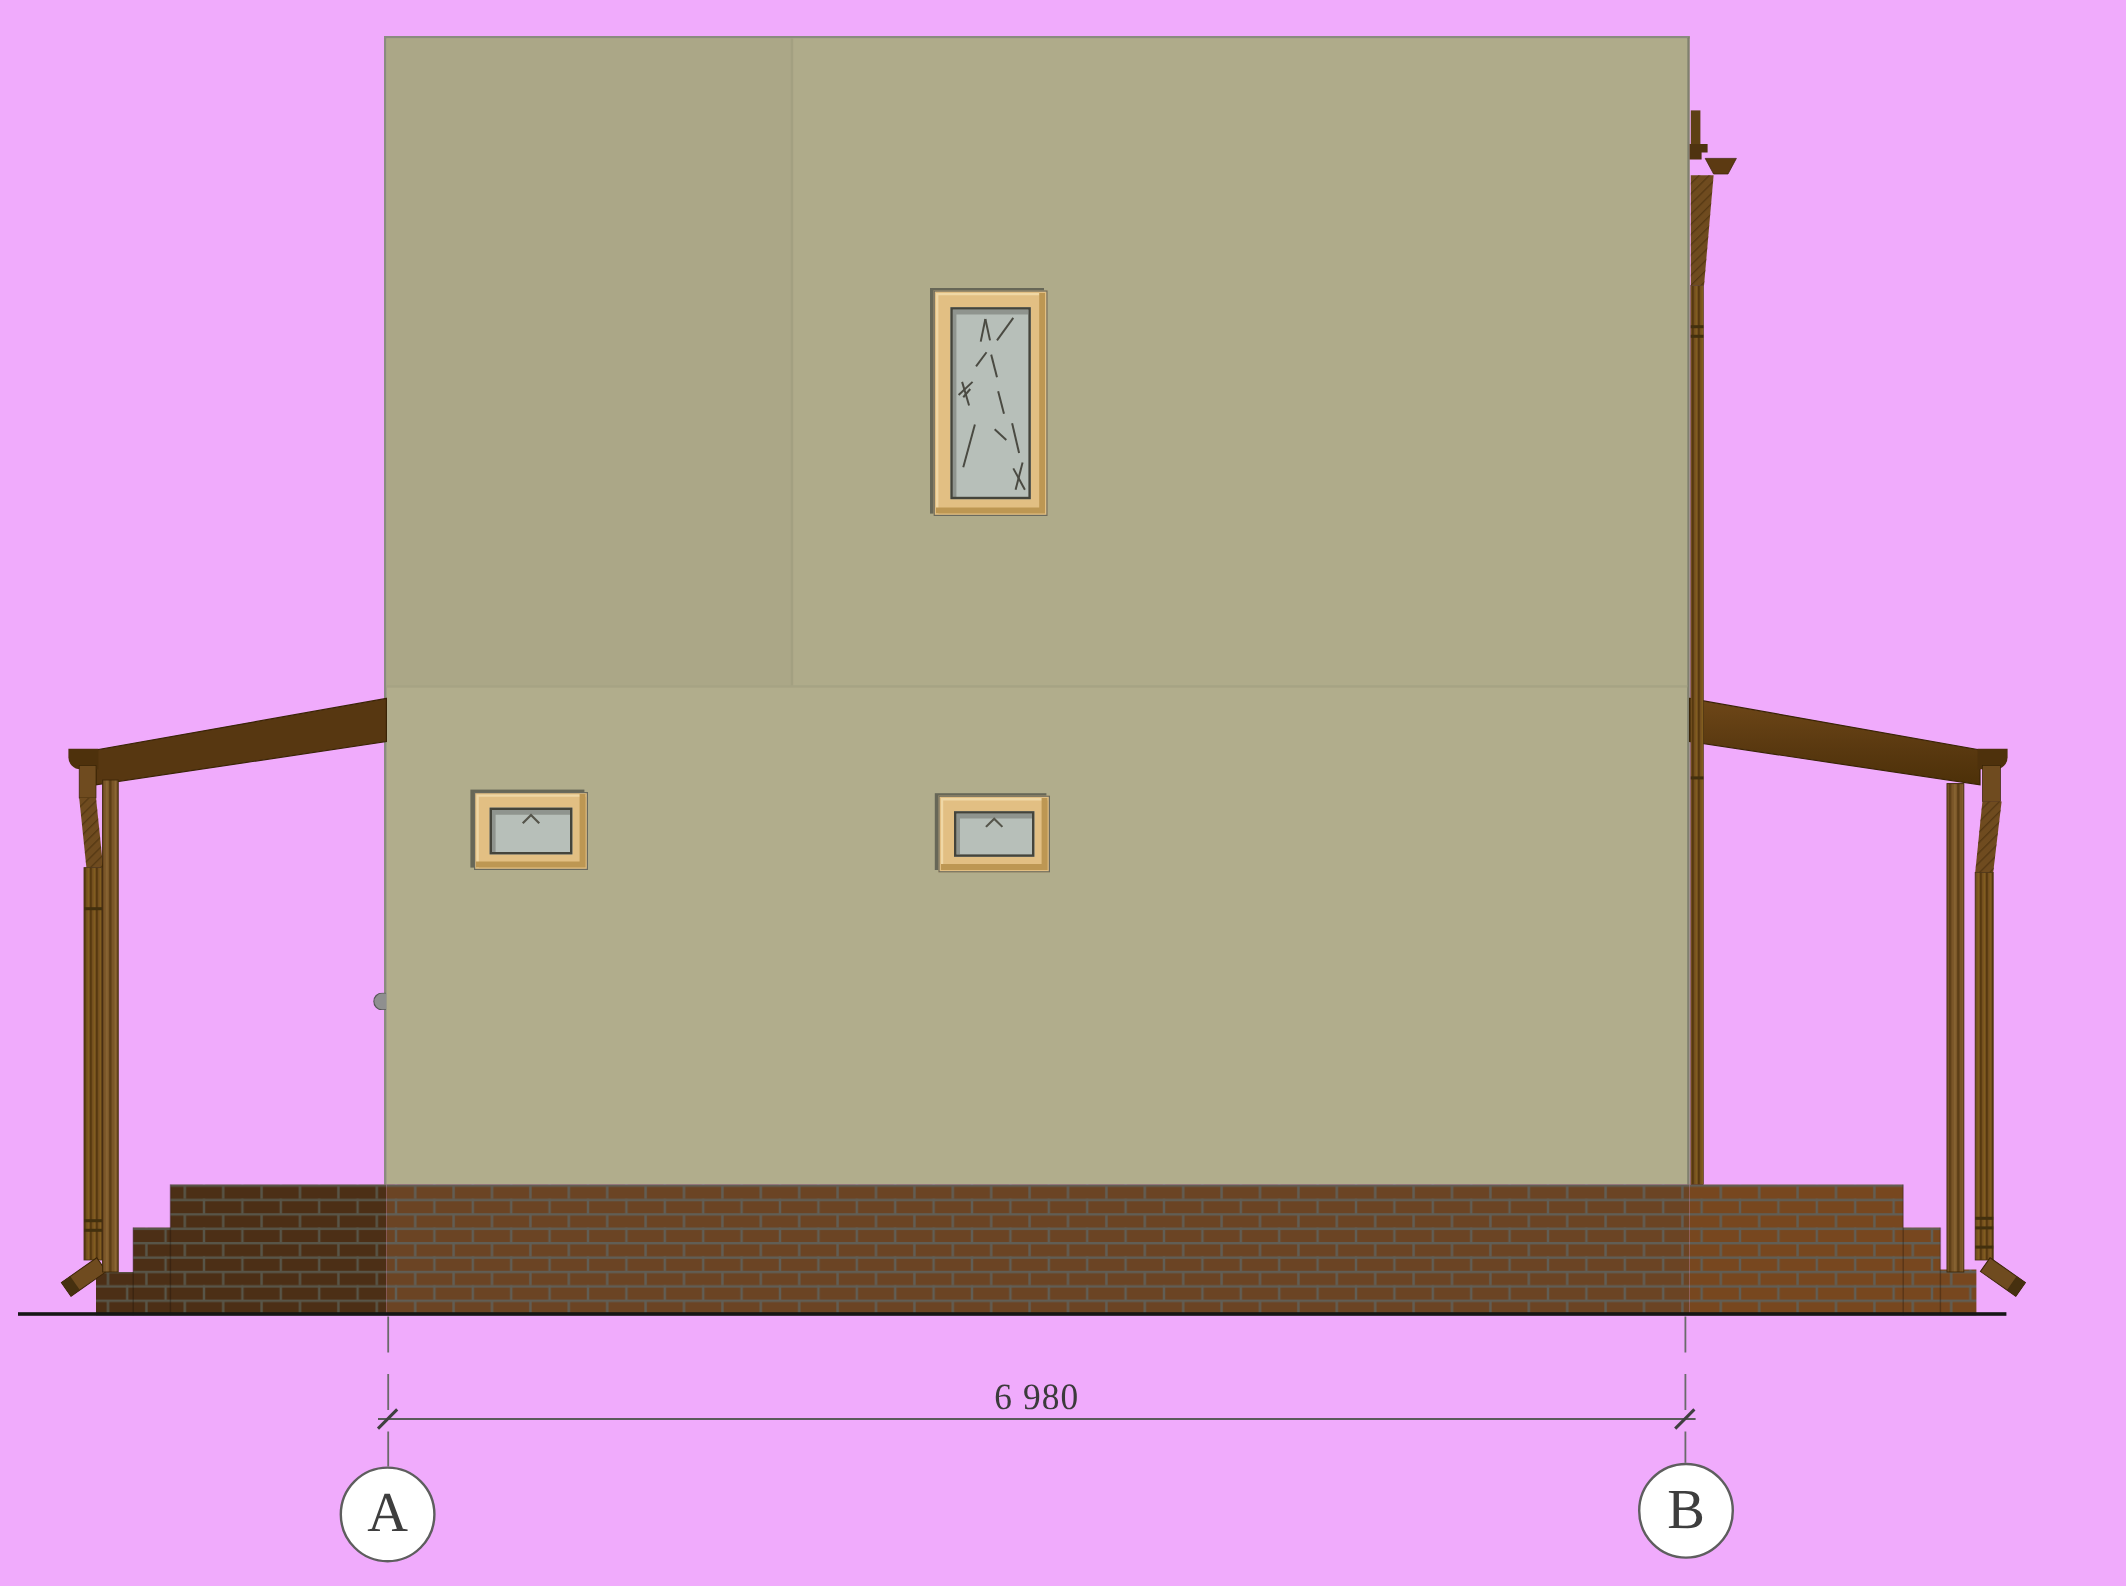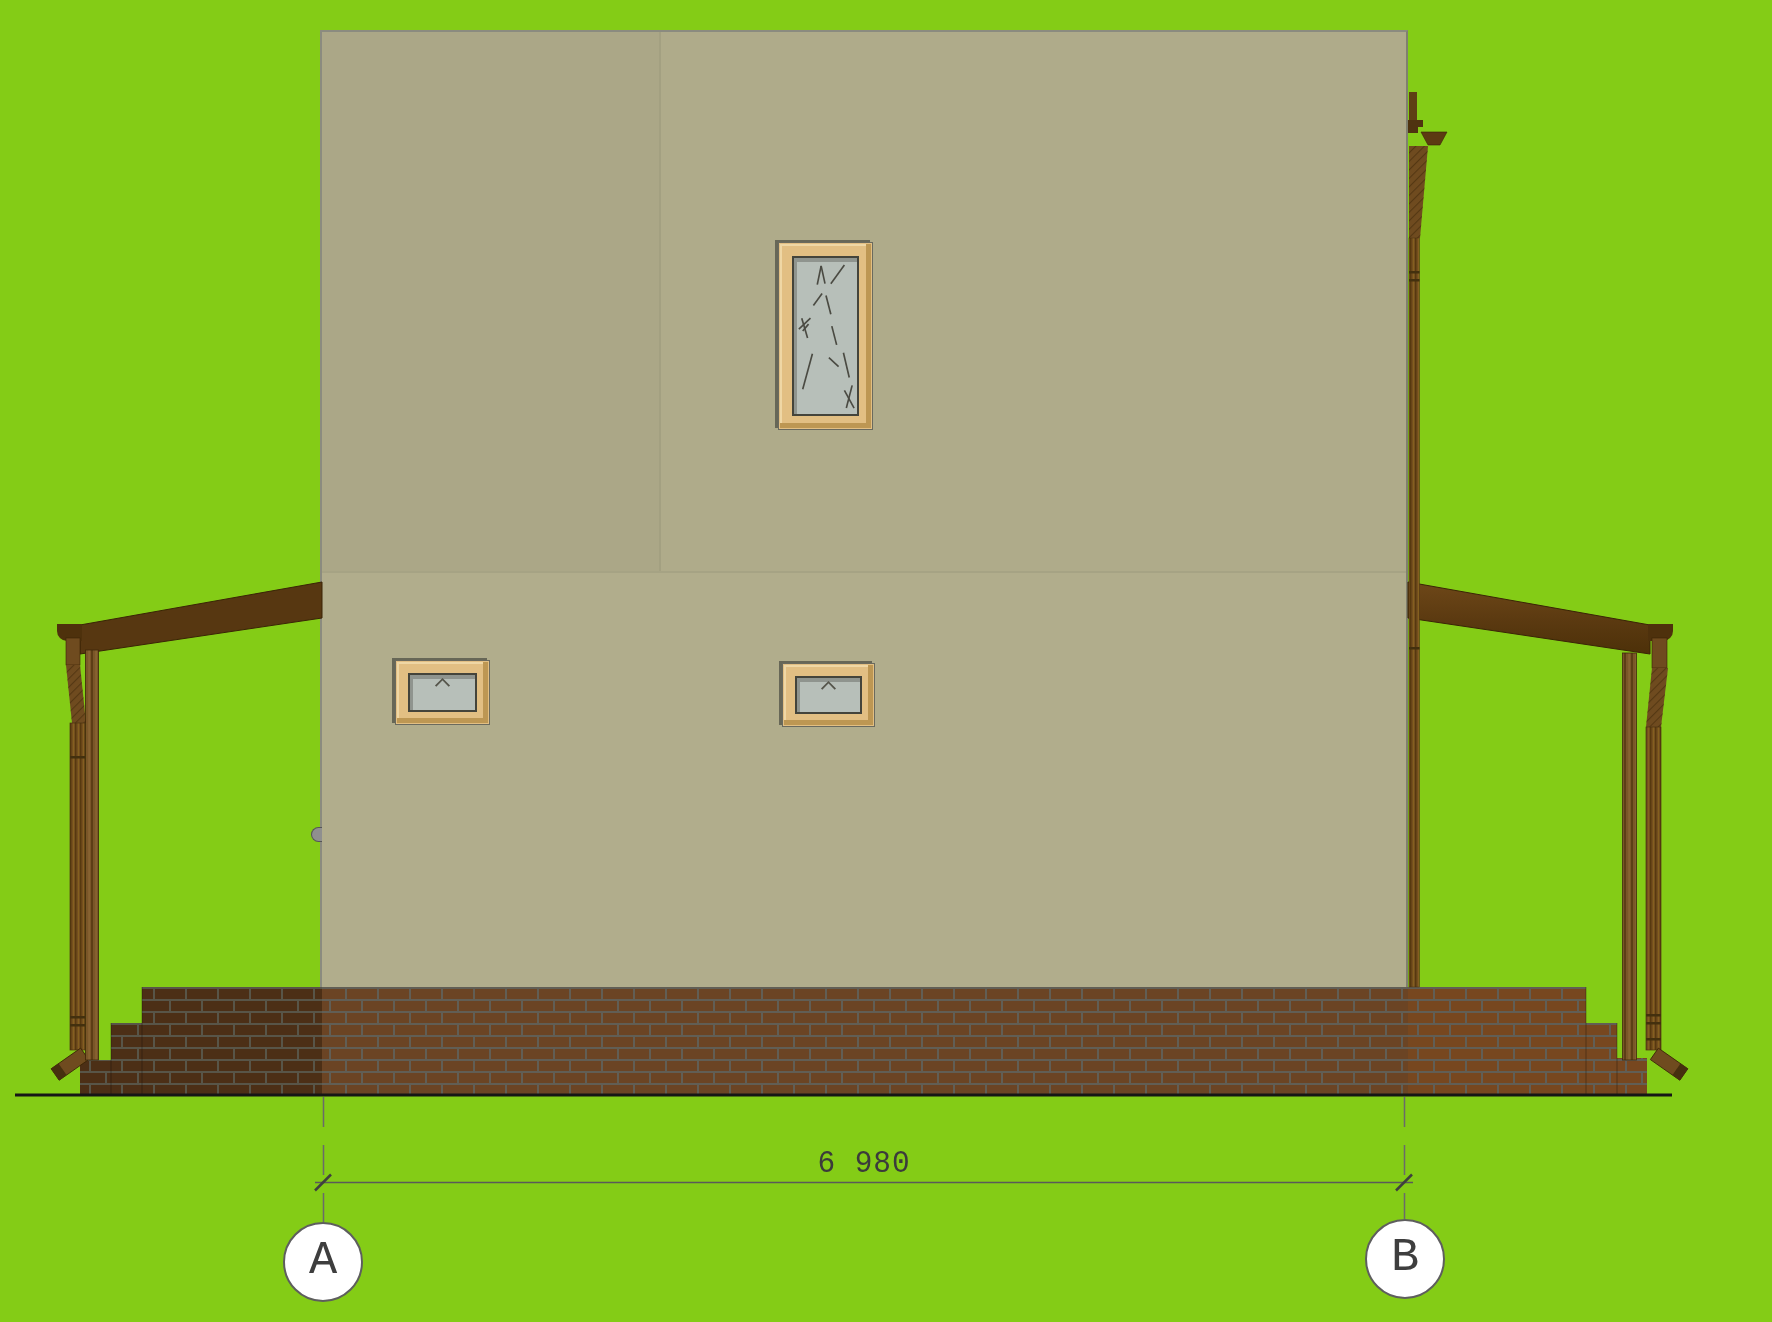--- a/index.html
+++ b/index.html
@@ -1,18 +1,18 @@
 <!DOCTYPE html>
 <html><head>
 <meta charset="utf-8">
 <style>
   html,body{margin:0;padding:0;background:#ffffff;}
   .canvas{
-    position:relative;width:1772px;height:1322px;background:#84cc16;overflow:hidden;
-    font-family:Liberation Mono, monospace;
+    position:relative;width:1772px;height:1322px;background:#f0abfc;overflow:hidden;
+    font-family:Liberation Serif, serif;
   }
   
   .wall{
     position:absolute;left:320px;top:30px;width:1088px;height:957px;
     background:#B1AD8C;border-top:2px solid #8B8B7F;border-left:2px solid #8B8B7F;border-right:2px solid #80806F;
     box-sizing:border-box;
   }
   .wall-panel-ul{position:absolute;left:0;top:0;width:338px;height:540px;background:#ABA787;}
   .wall-panel-ur{position:absolute;left:338px;top:0;width:746px;height:540px;background:#AFAB8A;}
   .wall-seam-v{position:absolute;left:337px;top:0;width:2px;height:540px;background:#A3A081;}

